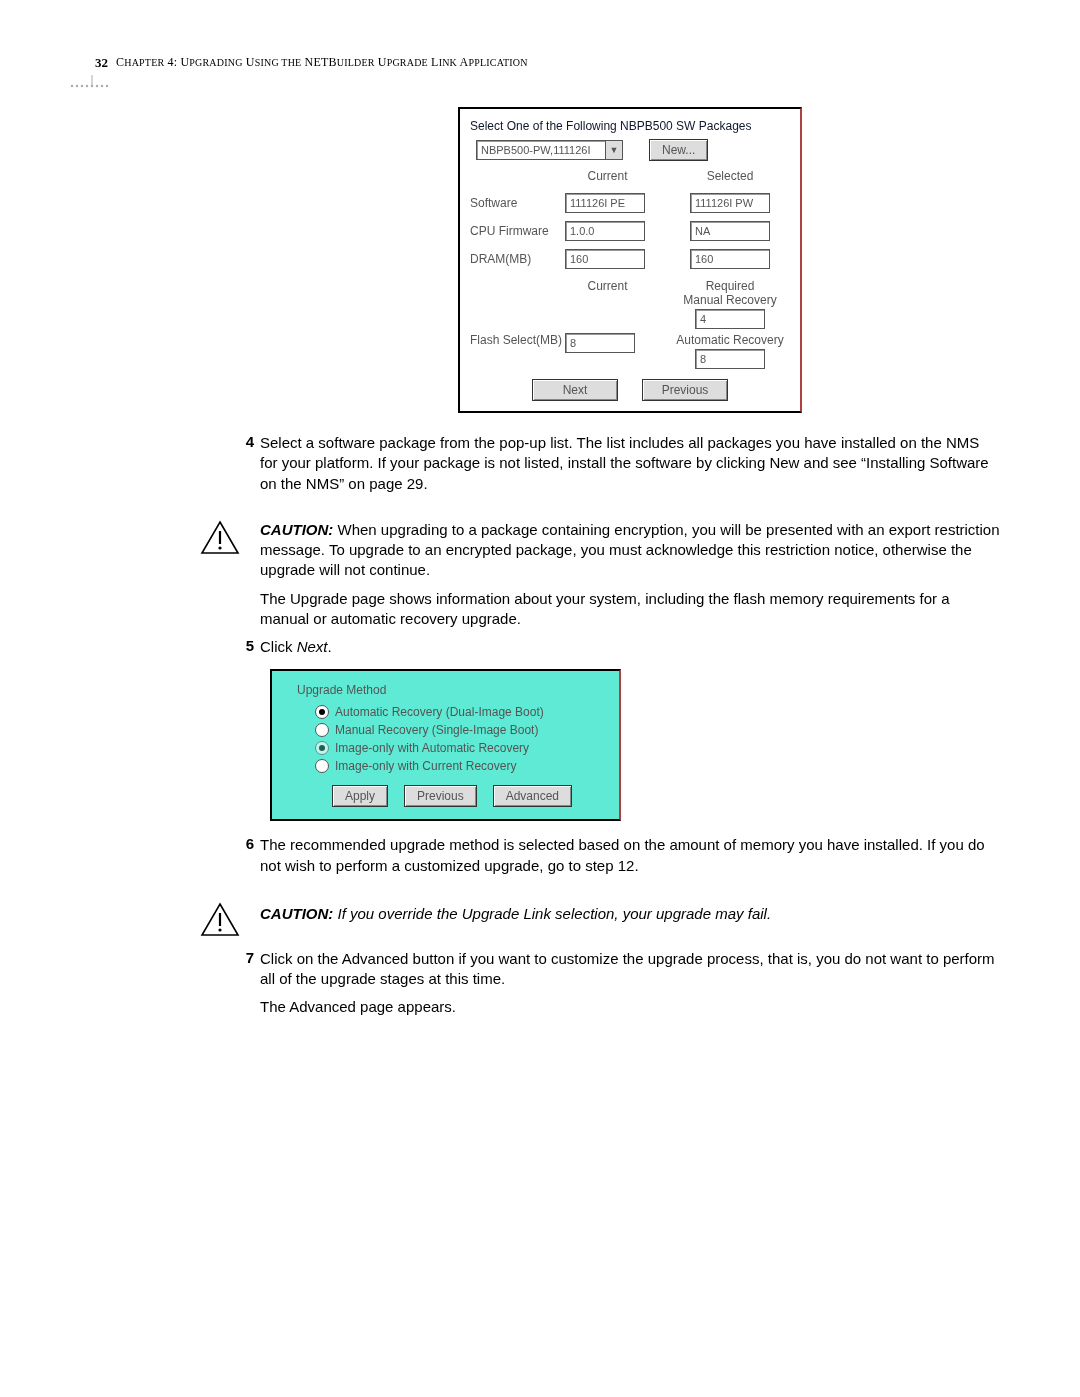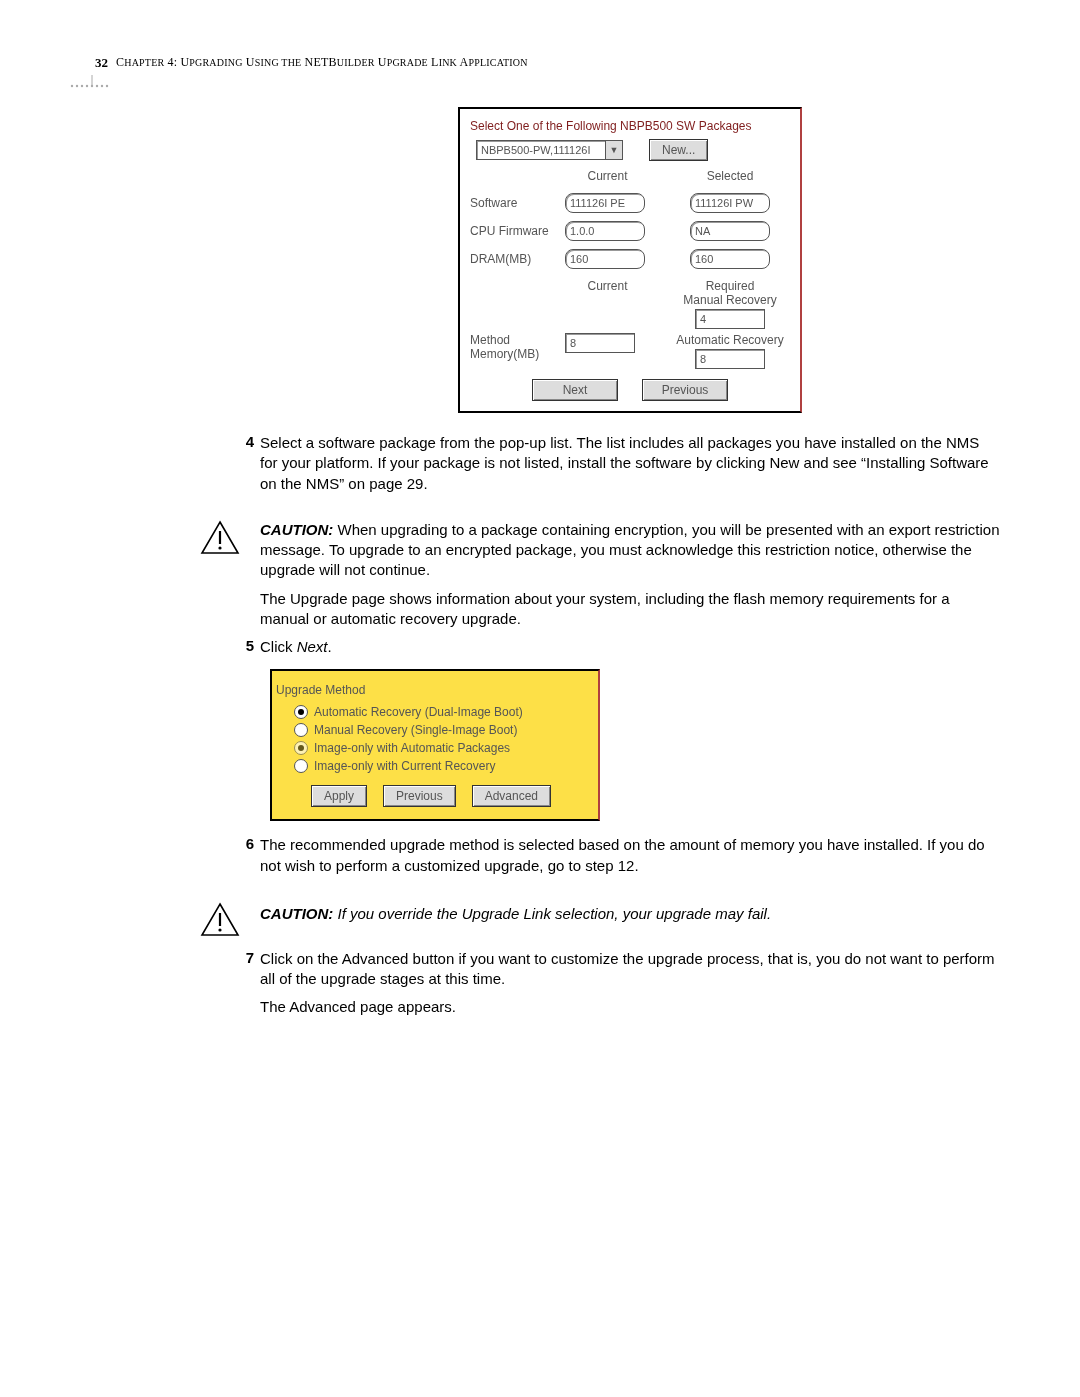--- a/index.html
+++ b/index.html
@@ -55,21 +55,21 @@
     margin: 20px auto 20px auto;
     width: 320px;
     padding: 10px 10px 10px 10px;
     font-family: Arial, sans-serif;
     font-size: 12px;
     color: #555;
   }
   .shot .title {
     margin-bottom: 6px;
     font-size: 12px;
-    color: #7f1d1d;
+    color: #0f172a;
   }
   .row {
     display: flex;
     align-items: center;
     margin-bottom: 6px;
   }
   .field {
     border: 1px solid #555;
     height: 18px;
     line-height: 18px;
@@ -112,29 +112,29 @@
     text-align: center;
     margin-bottom: 2px;
   }
   .grid1 {
     display:grid;
     grid-template-columns: 95px 85px 20px 120px;
     row-gap: 8px;
     align-items:center;
     margin-top: 8px;
   }
-  .grid1 .f { width: 70px; border-radius: 8px; }
+  .grid1 .f { width: 70px; }
   .center { display:flex; justify-content:center; gap: 24px; margin-top: 10px; }
   .small-col { }
   .shot2 {
     border: 2px solid #000;
     border-right-color: #b04040;
-    background: #fde047;
+    background: #5eead4;
     width: 310px;
-    padding: 12px 12px 12px 4px;
+    padding: 12px 12px 12px 25px;
     margin: 12px 12px 14px 10px;
     font-size: 12px;
     color:#555;
   }
   .radio-row {
     display:flex;
     align-items:center;
     gap:6px;
     margin: 4px 0 4px 18px;
     font-size:12px;
@@ -264,21 +264,21 @@
         <div class="col-head">Current</div>
         <div></div>
         <div>
           <div class="col-head" style="margin-bottom:0">Required</div>
           <div class="col-head">Manual Recovery</div>
           <div class="small-col">
               <div class="field" style="width:40px;margin:0 auto 4px auto">4</div>
             </div>
         </div>
 
-        <div class="lbl">Method Memory(MB)</div>
+        <div class="lbl">Flash Select(MB)</div>
         <div>
             <div class="field" style="width:40px">8</div>
           </div>
         <div></div>
         <div>
           <div class="col-head">Automatic Recovery</div>
           <div class="small-col">
               <div class="field" style="width:40px;margin:0 auto">8</div>
             </div>
         </div>
@@ -323,21 +323,21 @@
       <div class="radio-row">
         <span class="radio sel"></span>
         <span>Automatic Recovery (Dual-Image Boot)</span>
       </div>
       <div class="radio-row">
         <span class="radio"></span>
         <span>Manual Recovery (Single-Image Boot)</span>
       </div>
       <div class="radio-row">
         <span class="radio sel" style="opacity:0.6"></span>
-        <span>Image-only with Automatic Packages</span>
+        <span>Image-only with Automatic Recovery</span>
       </div>
       <div class="radio-row">
         <span class="radio"></span>
         <span>Image-only with Current Recovery</span>
       </div>
       <div class="btnrow">
         <div class="btn3d">Apply</div>
         <div class="btn3d">Previous</div>
         <div class="btn3d">Advanced</div>
       </div>

